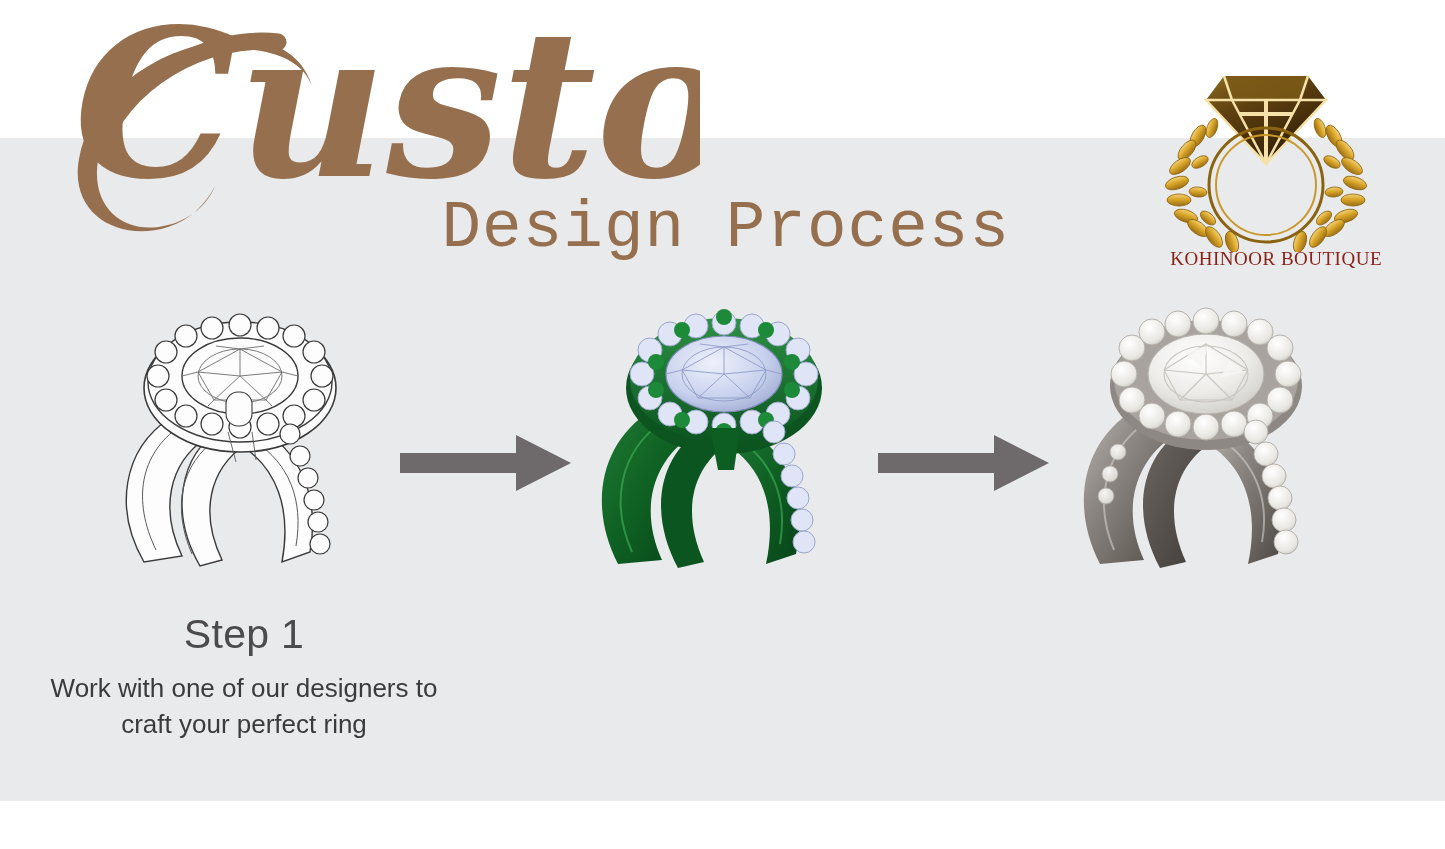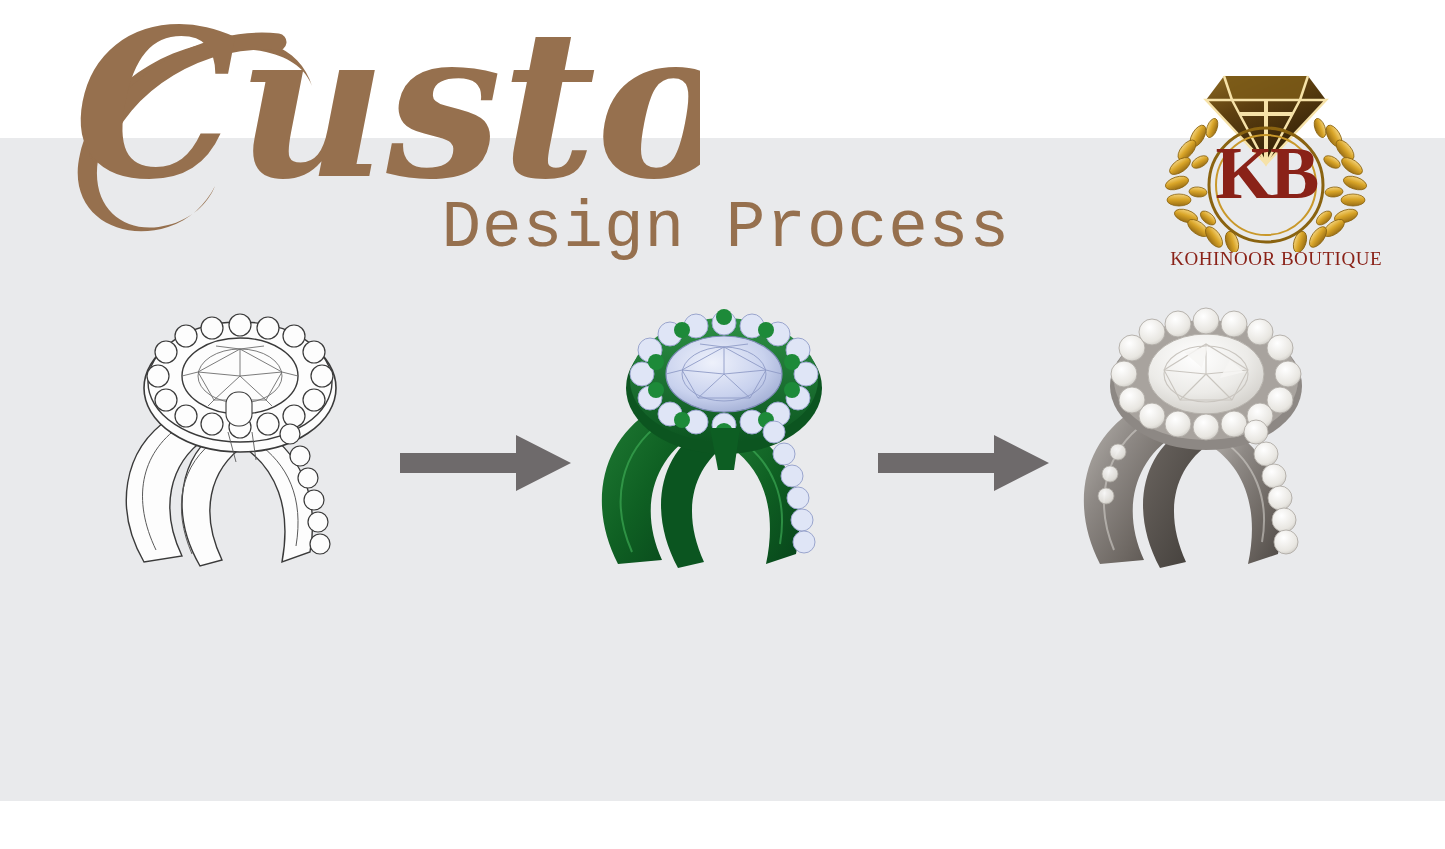--- a/index.html
+++ b/index.html
@@ -191,23 +191,20 @@
           <ellipse cx="50" cy="110" rx="9" ry="5" transform="rotate(-30 50 110)"></ellipse>
           <ellipse cx="48" cy="140" rx="9" ry="5" transform="rotate(5 48 140)"></ellipse>
           <ellipse cx="58" cy="166" rx="9" ry="5" transform="rotate(40 58 166)"></ellipse>
         </g>
       </g>
 
       <circle cx="116" cy="133" r="57" fill="none" stroke="#8a6310" stroke-width="3"></circle>
       <circle cx="116" cy="133" r="50" fill="none" stroke="#c9982a" stroke-width="2"></circle>
     </svg>
 
-    <div style="position:absolute;left:0;top:84px;width:232px;text-align:center;
-                font-family:'Liberation Serif','DejaVu Serif',serif;font-size:74px;
-                font-weight:700;color:#8a2218;line-height:1;letter-spacing:-3px;">KB</div>
 
     <div class="logo-wordmark">KOHINOOR BOUTIQUE</div>
   </div>
 
   <div class="steps">
 
     <div class="step-art art-1">
       <svg viewBox="0 0 290 280" xmlns="http://www.w3.org/2000/svg">
         <g fill="#fdfdfd" stroke="#3a3a3a" stroke-width="1.4">
 
@@ -445,20 +442,24 @@
     <svg viewBox="0 0 175 62" xmlns="http://www.w3.org/2000/svg">
       <path d="M2 21 L118 21 L118 3 L173 31 L118 59 L118 41 L2 41 Z" fill="#6e6a6b"></path>
     </svg>
   </div>
   <div class="arrow arrow-2">
     <svg viewBox="0 0 175 62" xmlns="http://www.w3.org/2000/svg">
       <path d="M2 21 L118 21 L118 3 L173 31 L118 59 L118 41 L2 41 Z" fill="#6e6a6b"></path>
     </svg>
   </div>
 
+  <div class="caption cap-1">
+    <h2 class="step-title">Step 1</h2>
+    <p class="step-desc">Work with one of our designers to craft your perfect ring</p>
+  </div>
 
   <div class="caption cap-2">
   </div>
 
   <div class="caption cap-3">
   </div>
 
 </div>
 
 </body></html>

